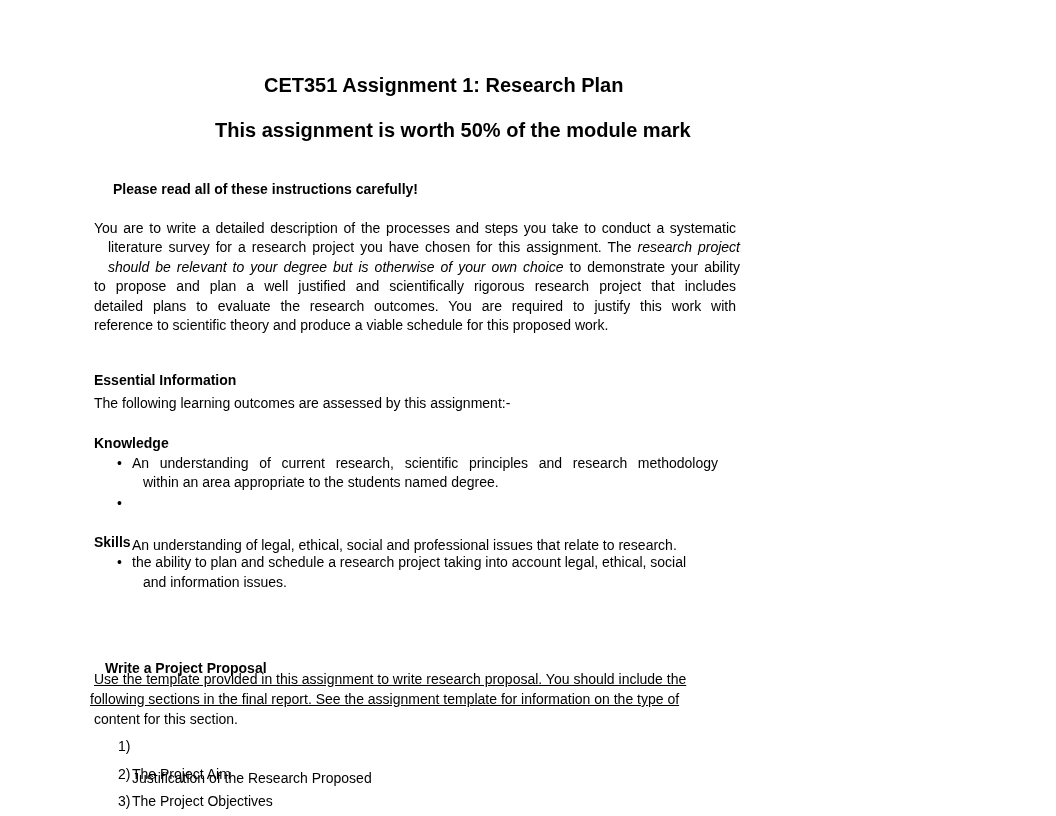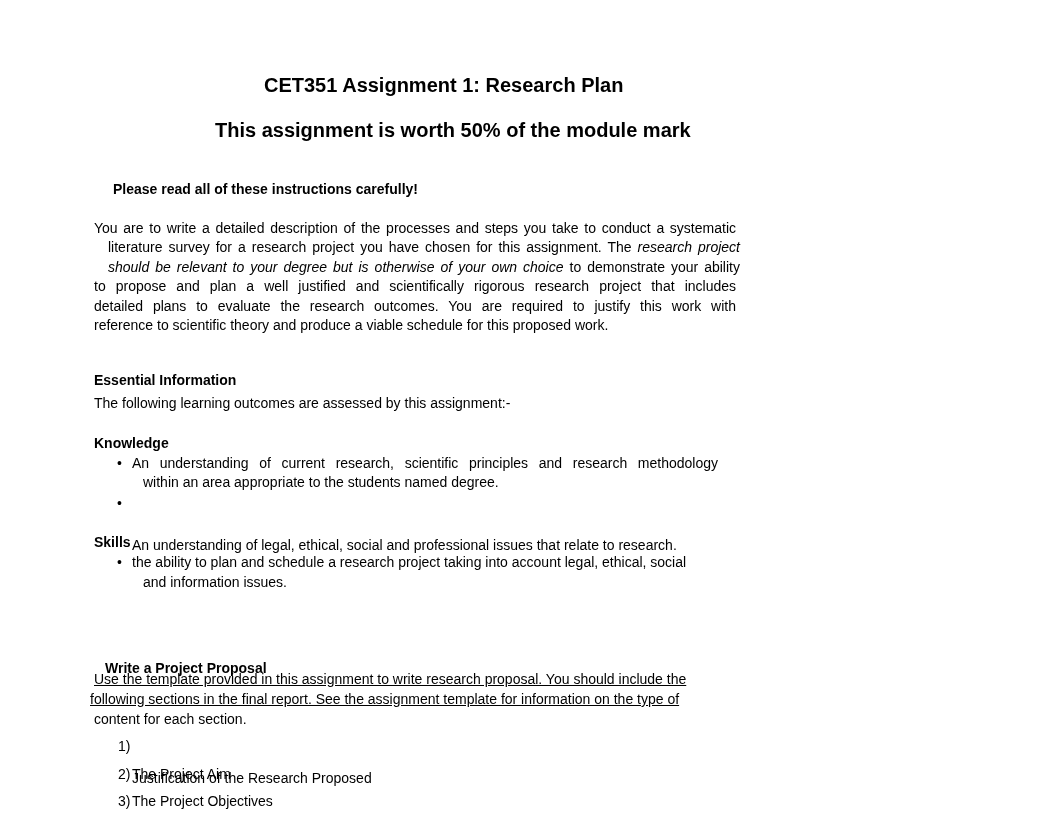--- a/index.html
+++ b/index.html
@@ -47,21 +47,21 @@
   <div class="abs h" style="left:94px; top:534px;">Skills</div>
   <div>
     <span class="bul" style="left:117px; top:554px;">•</span>
     <div class="abs t" style="left:132px; top:554px;">the ability to plan and schedule a research project taking into account legal, ethical, social</div>
     <div class="abs t" style="left:143px; top:574px;">and information issues.</div>
   </div>
 
   <div class="abs h" style="left:94px; top:660px;margin-left:11px;">Write a Project Proposal</div>
   <div class="abs t" style="left:94px; top:671px;text-decoration:underline;">Use the template provided in this assignment to write research proposal. You should include the</div>
   <div class="abs t" style="left:90px; top:691px;text-decoration:underline;">following sections in the final report. See the assignment template for information on the type of</div>
-  <div class="abs t" style="left:94px; top:711px;">content for each section.</div>
+  <div class="abs t" style="left:94px; top:711px;">content for this section.</div>
 
   <div>
     <span class="abs t" style="left:118px; top:738px;">1)</span>
     <span class="abs t" style="left:132px; top:770px;">Justification of the Research Proposed</span>
     <span class="abs t" style="left:118px; top:766px;">2)</span>
     <span class="abs t" style="left:132px; top:766px;">The Project Aim</span>
     <span class="abs t" style="left:118px; top:793px;">3)</span>
     <span class="abs t" style="left:132px; top:793px;">The Project Objectives</span>
   </div>
 

